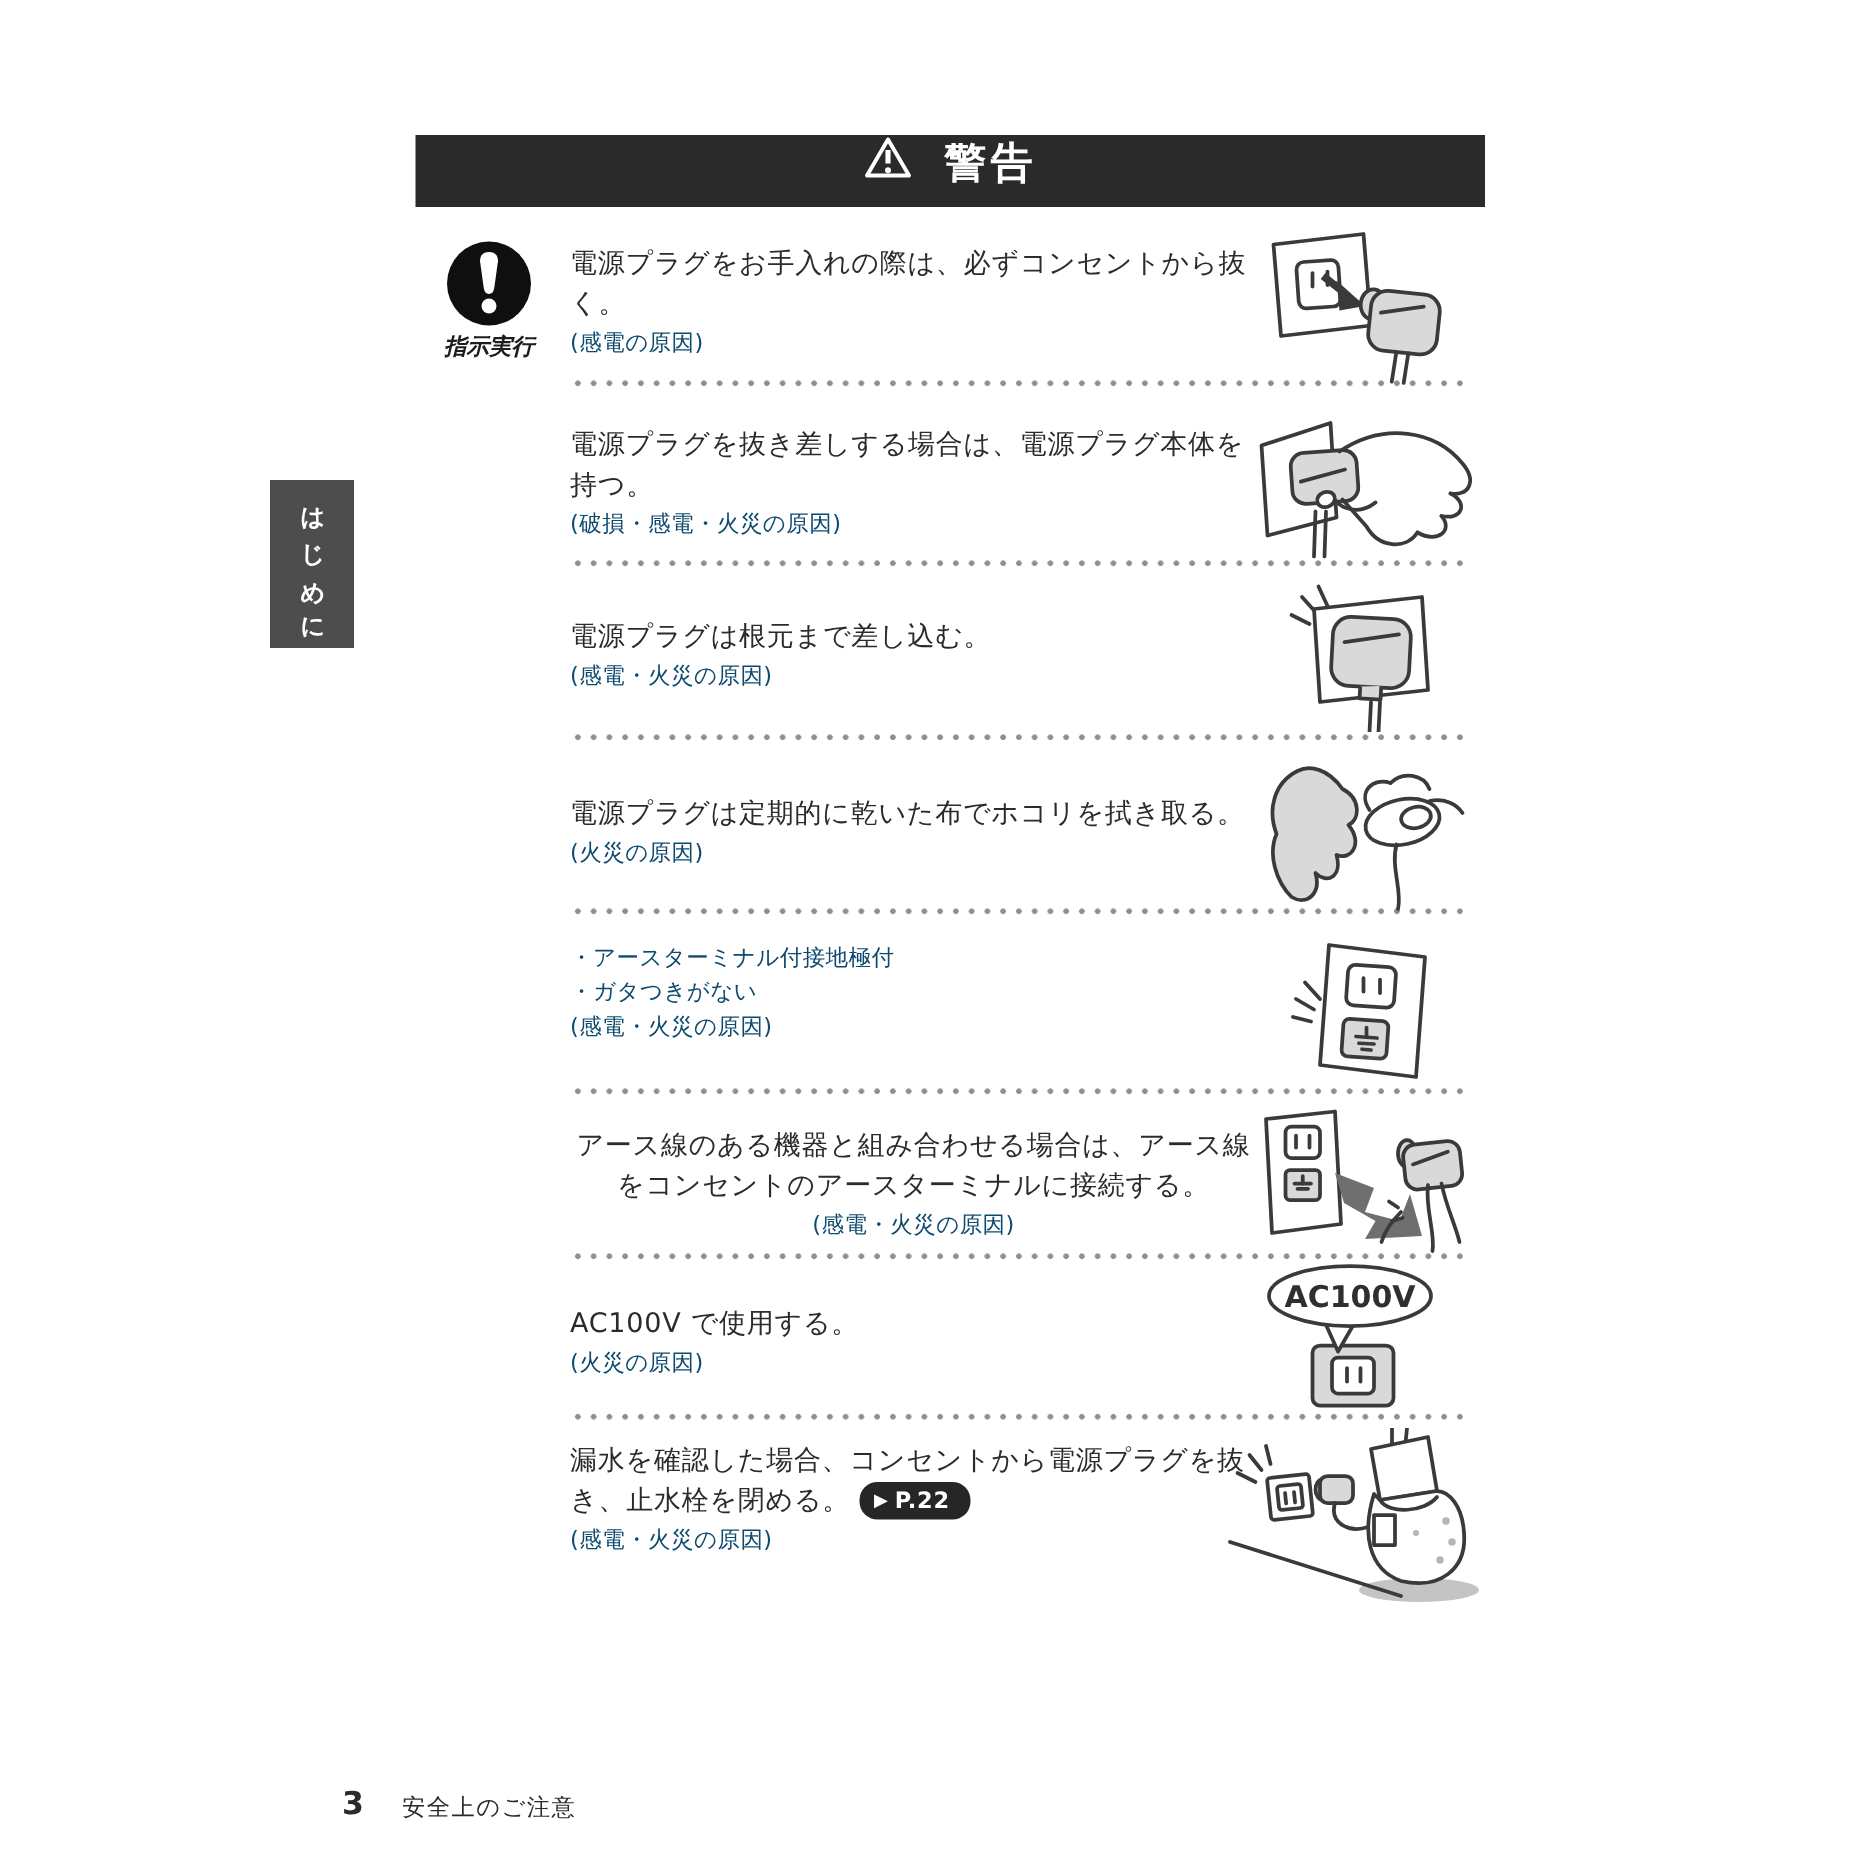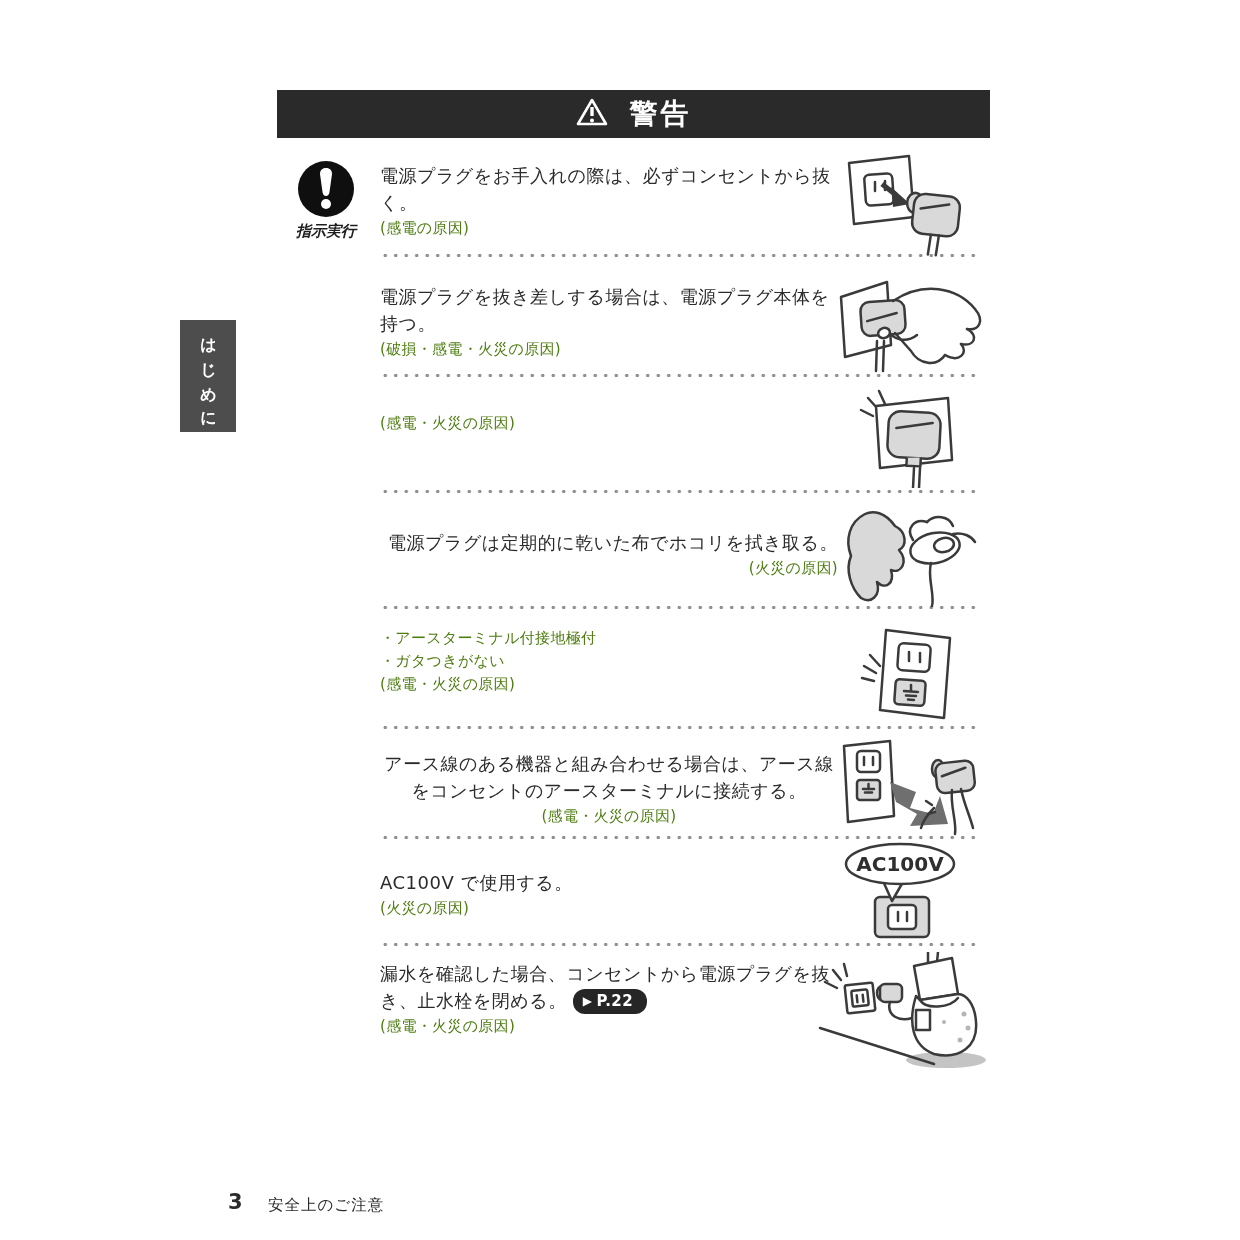--- a/index.html
+++ b/index.html
@@ -4,37 +4,37 @@
 <style>
   html,body { margin:0; padding:0; background:#fff; }
   .page {
     position:relative; width:1240px; height:1240px; background:#ffffff;
     font-family:"DejaVu Sans","Liberation Sans",sans-serif;
     color:#2f2f2f; overflow:hidden;
   }
   
   .warn-bar {
     position:absolute; left:277px; top:90px; width:713px; height:48px;
-    background:#2a2a2a; display:flex; align-items:center; justify-content:center; gap:22px;
+    background:#2a2a2a; display:flex; justify-content:center; gap:22px;
   }
   .warn-bar .warn-label { color:#ffffff; font-size:28px; font-weight:bold; letter-spacing:3px; }
   
   .side-tab {
     position:absolute; left:180px; top:320px; width:56px; height:112px;
     background:#4d4d4d; color:#fff; display:flex; align-items:center; justify-content:center;
     writing-mode:vertical-rl; font-size:16px; font-weight:bold; letter-spacing:6px;
   }
   
   .mandatory { position:absolute; left:286px; top:160px; width:80px; text-align:center; }
   .mandatory .circle { width:58px; height:58px; margin:0 auto; }
   .mandatory .label { font-size:15px; font-weight:bold; margin-top:4px; color:#1d1d1d; white-space:nowrap;font-style:italic; }
   
   .row { position:absolute; left:380px; width:458px; }
   .row .main { font-size:18px; line-height:1.5; font-weight:500; color:#2b2b2b; letter-spacing:0.5px; }
-  .row .bullet, .row .cause { font-size:15px; line-height:1.5; color:#4d7c0f; letter-spacing:0.3px; }
+  .row .bullet, .row .cause { font-size:15px; line-height:1.5; color:#0c4a6e; letter-spacing:0.3px; }
   .row .cause { margin-top:1px; }
   .pageref {
     display:inline-flex; align-items:center; gap:4px; vertical-align:2px;
     background:#262626; color:#fff; border-radius:12px; padding:1px 14px 2px 10px;
     font-size:15px; font-weight:bold; margin-left:6px;
   }
   .pageref .tri { font-size:12px; line-height:1; }
   
   .dots {
     position:absolute; left:380px; width:597px; height:5px;
@@ -87,24 +87,25 @@
     <div class="main">電源プラグをお手入れの際は、必ずコンセントから抜く。</div>
     <div class="cause">(感電の原因)</div>
   </div>
 
   <div class="row" style="top:283px;">
     <div class="main">電源プラグを抜き差しする場合は、電源プラグ本体を持つ。</div>
     <div class="cause">(破損・感電・火災の原因)</div>
   </div>
 
   <div class="row" style="top:411px;">
-    <div class="cause">(感電・火災の原因)</div>
-  </div>
-
-  <div class="row" style="top:529px;text-align:right;">
+    <div class="main">電源プラグは根元まで差し込む。</div>
+    <div class="cause">(感電・火災の原因)</div>
+  </div>
+
+  <div class="row" style="top:529px;">
     <div class="main">電源プラグは定期的に乾いた布でホコリを拭き取る。</div>
     <div class="cause">(火災の原因)</div>
   </div>
 
   <div class="row" style="top:627px;">
     <div class="bullet">・アースターミナル付接地極付</div>
     <div class="bullet">・ガタつきがない</div>
     <div class="cause">(感電・火災の原因)</div>
   </div>
 

